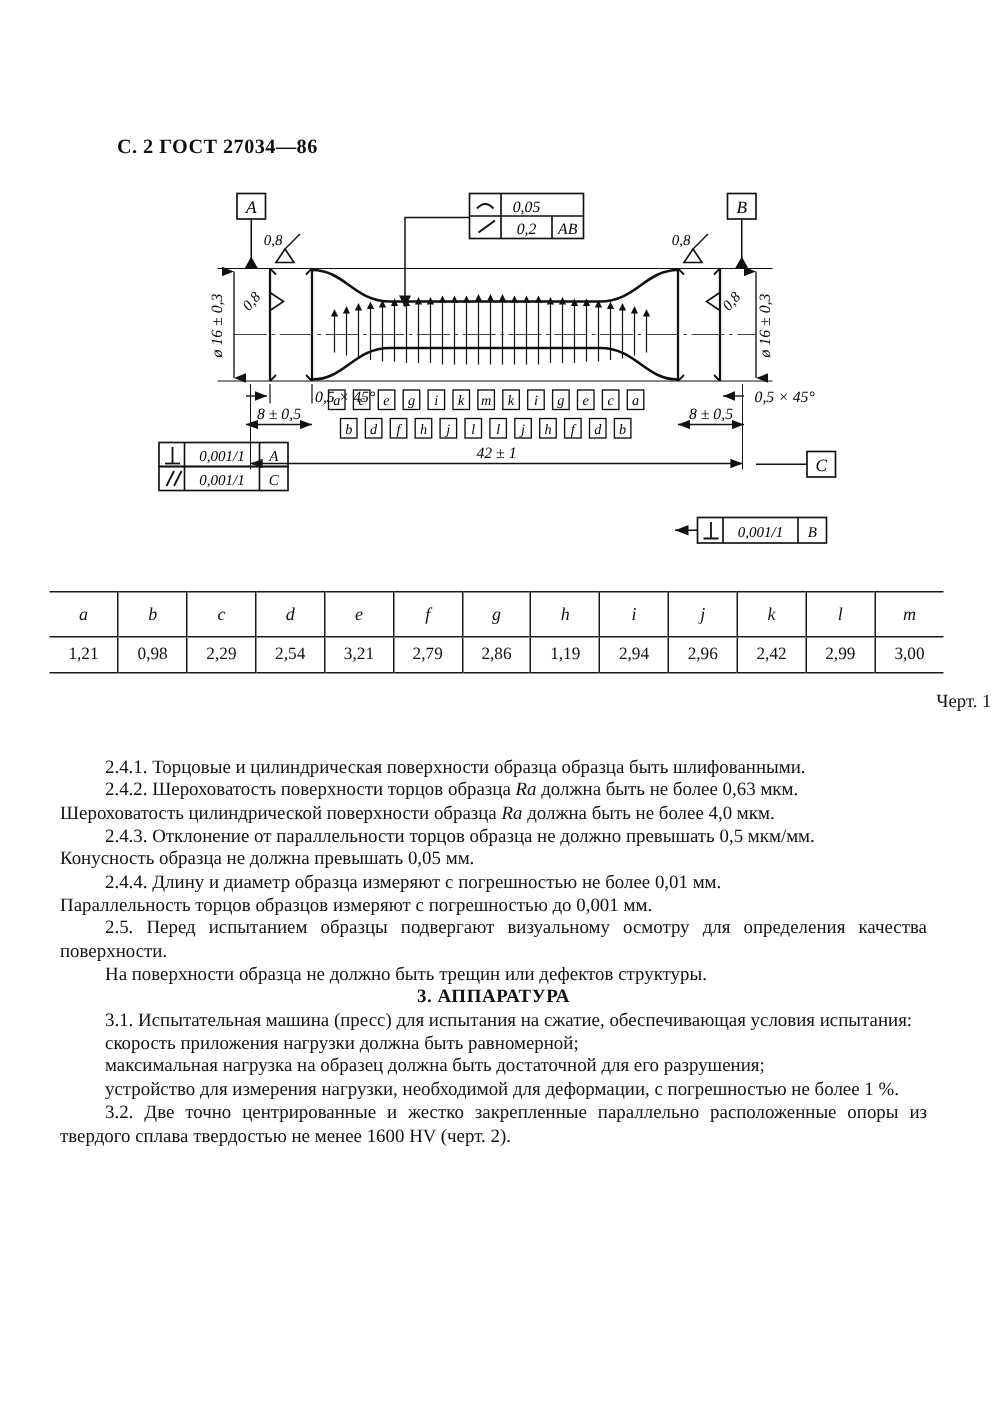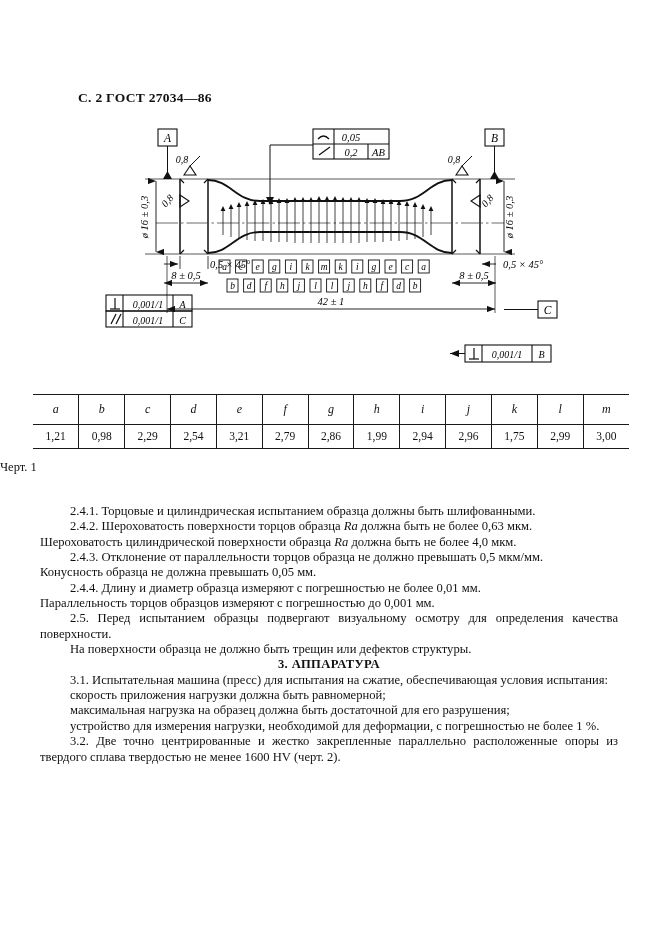--- a/index.html
+++ b/index.html
@@ -27,21 +27,21 @@
     border-left:1px solid #1a1a1a;border-right:1px solid #1a1a1a;
     text-align:center;font-size:11.5px;padding:5px 0 6px;
   }
   table.vals tr.hdr td{font-style:italic;font-size:12px;padding:7px 0 7px;}
   table.vals tr.hdr{border-top:1.3px solid #1a1a1a;border-bottom:1px solid #1a1a1a;}
   table.vals tr.vrow{border-bottom:1.3px solid #1a1a1a;}
   table.vals td:first-child{border-left:none;}
   table.vals td:last-child{border-right:none;}
 
   .fig-caption{
-    position:absolute;left:0;right:0;top:432px;text-align:left;
+    position:absolute;left:0;right:0;top:432px;text-align:right;
     font-size:12.5px;
   }
 
   
   .body{
     position:absolute;left:40px;top:476px;width:578px;
     font-size:12.6px;line-height:15.35px;text-align:justify;
   }
   .body p{margin:0;}
   .ind{text-indent:30px;}
@@ -352,35 +352,35 @@
             <td>m</td>
           </tr>
         <tr class="vrow" id="tbl-val-row">
             <td>1,21</td>
             <td>0,98</td>
             <td>2,29</td>
             <td>2,54</td>
             <td>3,21</td>
             <td>2,79</td>
             <td>2,86</td>
-            <td>1,99</td>
+            <td>1,19</td>
             <td>2,94</td>
             <td>2,96</td>
-            <td>1,75</td>
+            <td>2,42</td>
             <td>2,99</td>
             <td>3,00</td>
           </tr>
       </tbody>
     </table>
   </div>
 
   <div class="fig-caption">Черт. 1</div>
 
   <div class="body">
-    <p class="ind">2.4.1.  Торцовые и цилиндрическая испытанием образца должны быть шлифованными.</p>
+    <p class="ind">2.4.1.  Торцовые и цилиндрическая поверхности образца образца быть шлифованными.</p>
     <p class="ind"><span>2.4.2.  Шероховатость поверхности торцов образца </span><i class="it">Ra</i><span> должна быть не более 0,63 мкм.</span></p>
     <p><span>Шероховатость цилиндрической поверхности образца </span><i class="it">Ra</i><span> должна быть не более 4,0 мкм.</span></p>
     <p class="ind">2.4.3.  Отклонение от параллельности торцов образца не должно превышать 0,5 мкм/мм.</p>
     <p>Конусность образца не должна превышать 0,05 мм.</p>
     <p class="ind">2.4.4.  Длину и диаметр образца измеряют с погрешностью не более 0,01 мм.</p>
     <p>Параллельность торцов образцов измеряют с погрешностью до 0,001 мм.</p>
     <p class="ind">2.5.  Перед испытанием образцы подвергают визуальному осмотру для определения качества поверхности.</p>
     <p class="ind">На поверхности образца не должно быть трещин или дефектов структуры.</p>
 
     <p class="sec-head">3. АППАРАТУРА</p>

